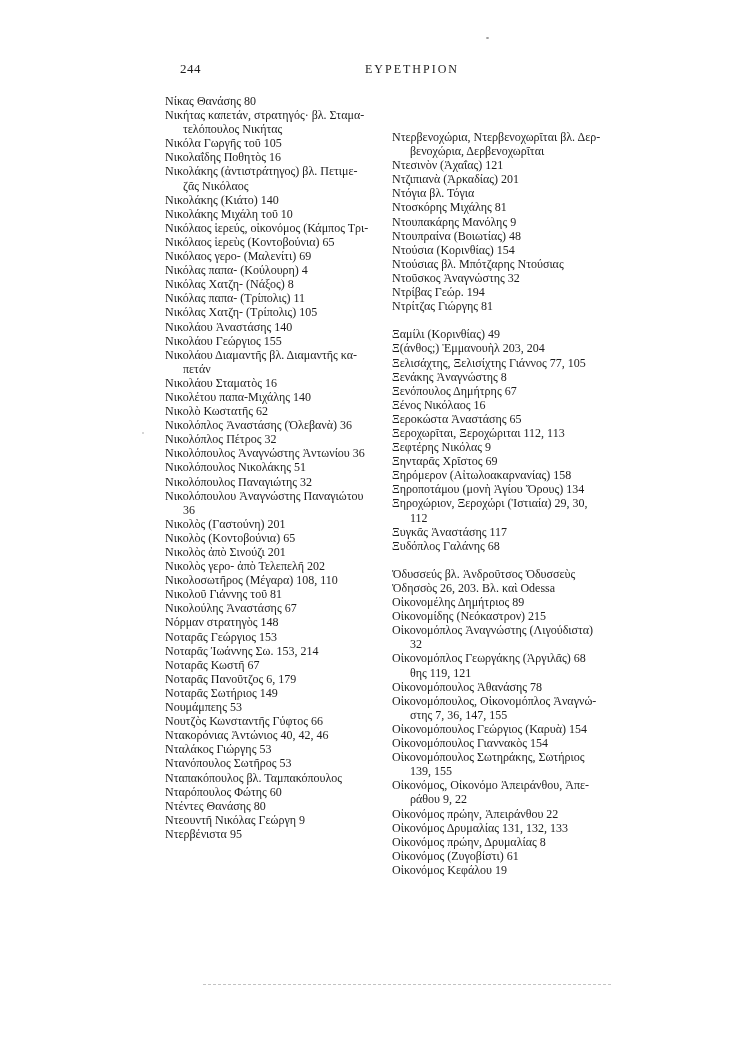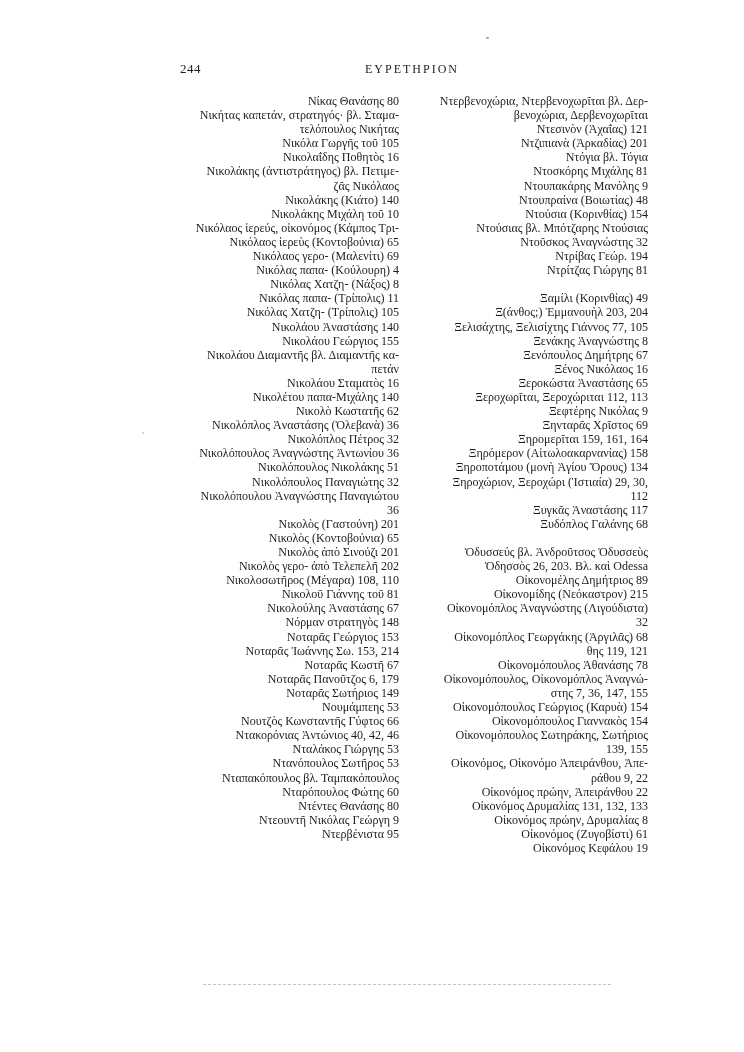--- a/index.html
+++ b/index.html
@@ -29,24 +29,23 @@
     width: 240px;
     text-align: center;
     font-size: 12px;
     letter-spacing: 2px;
   }
   .col {
     position: absolute;
     top: 94px;
     font-size: 12px;
     line-height: 14.1px;
-    text-align: right;
   }
   .col-left  { left: 165px; width: 234px; }
-  .col-right { left: 392px; width: 256px; }
+  .col-right { left: 392px; width: 256px; margin-top: 36px; }
   .line {
     height: 14.1px;
     white-space: nowrap;
   }
   .line.wrap { padding-left: 18px; }
   .line.gap  {  }
   .scan-dashes {
     position: absolute;
     top: 984px;
     left: 203px;
@@ -154,21 +153,20 @@
     <div class="line">Ξαμίλι (Κορινθίας) 49</div>
     <div class="line">Ξ(άνθος;) Ἐμμανουὴλ 203, 204</div>
     <div class="line">Ξελισάχτης, Ξελισίχτης Γιάννος 77, 105</div>
     <div class="line">Ξενάκης Ἀναγνώστης 8</div>
     <div class="line">Ξενόπουλος Δημήτρης 67</div>
     <div class="line">Ξένος Νικόλαος 16</div>
     <div class="line">Ξεροκώστα Ἀναστάσης 65</div>
     <div class="line">Ξεροχωρῖται, Ξεροχώριται 112, 113</div>
     <div class="line">Ξεφτέρης Νικόλας 9</div>
     <div class="line">Ξηνταρᾶς Χρῖστος 69</div>
-    <div class="line">Ξηρομερῖται 159, 161, 164</div>
     <div class="line">Ξηρόμερον (Αἰτωλοακαρνανίας) 158</div>
     <div class="line">Ξηροποτάμου (μονὴ Ἁγίου Ὄρους) 134</div>
     <div class="line">Ξηροχώριον, Ξεροχώρι (Ἱστιαία) 29, 30,</div>
     <div class="line wrap">112</div>
     <div class="line">Ξυγκᾶς Ἀναστάσης 117</div>
     <div class="line">Ξυδόπλος Γαλάνης 68</div>
     <div class="line gap"></div>
     <div class="line">Ὀδυσσεύς βλ. Ἀνδροῦτσος Ὀδυσσεὺς</div>
     <div class="line">Ὀδησσὸς 26, 203. Βλ. καὶ Odessa</div>
     <div class="line">Οἰκονομέλης Δημήτριος 89</div>

